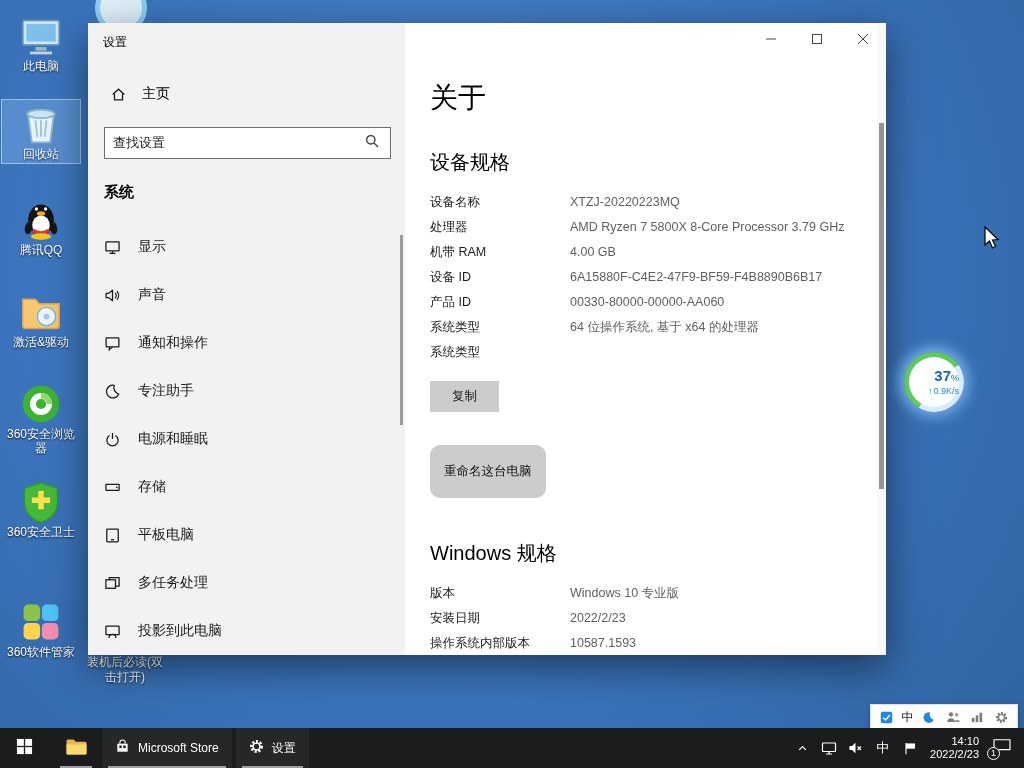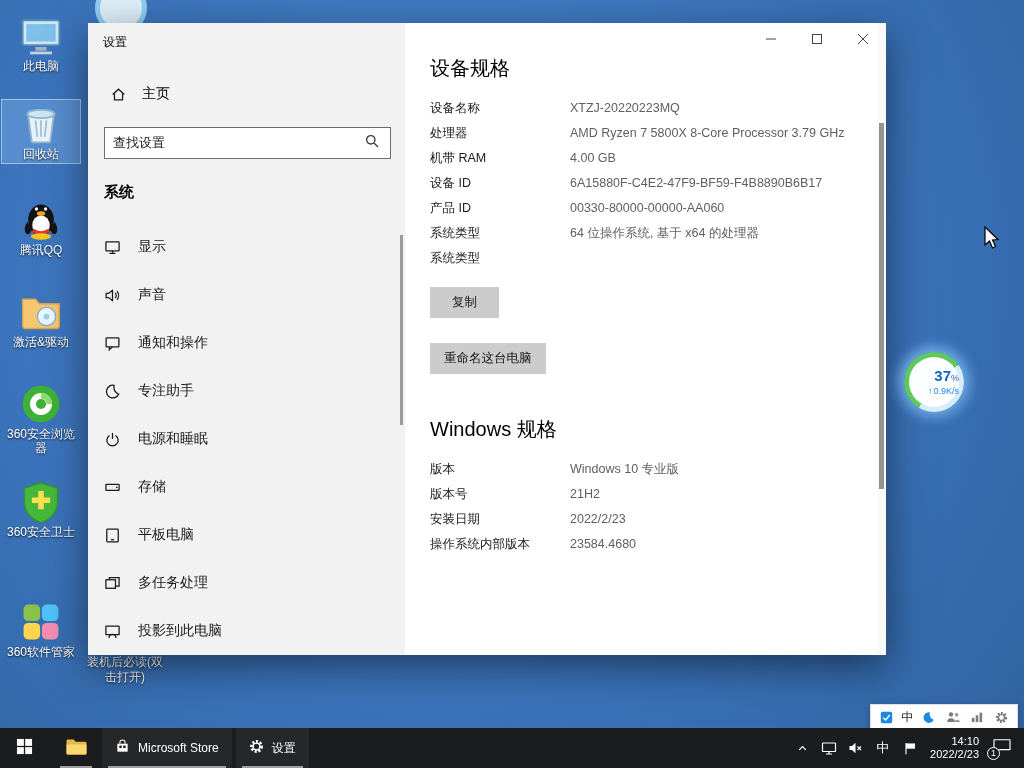--- a/index.html
+++ b/index.html
@@ -45,21 +45,21 @@
   #page-title{margin:56px 0 0 0;font-size:28px;font-weight:300;color:#000;}
   .spec-h{margin:32px 0 0 0;font-size:20px;font-weight:400;color:#000;}
   #windows-spec-h{margin-top:42px;}
   .rows{margin-top:14px;}
   .row{display:flex;font-size:12.5px;line-height:17px;padding:4px 0;}
   .rl{width:140px;flex:none;color:#1b1b1b;}
   .rv{color:#5f5f5f;max-width:300px;}
   .btn{display:block;border:none;background:#cccccc;color:#111;font-size:12.5px;
        font-family:inherit;padding:7px 22px;cursor:default;}
   #copy-btn{margin-top:16px;}
-  #rename-btn{margin-top:25px;padding:7px 14px;}
+  #rename-btn{margin-top:33px;padding:18px 14px;border-radius:10px;}
   #main-scroll-track{position:absolute;right:0;top:0;bottom:0;width:9px;background:#fafafa;}
   #main-scroll{position:absolute;right:2px;top:100px;width:5px;height:366px;background:#949494;}
 
   
   #ball{position:absolute;left:904px;top:352px;width:60px;height:60px;border-radius:50%;z-index:20;
         box-shadow:0 0 14px 4px rgba(140,200,255,.85), 0 2px 6px rgba(0,50,120,.35);}
   #ball .ring{position:absolute;inset:0;border-radius:50%;
         background:conic-gradient(from 210deg,#5fc95f 0 57%,#d7ecfa 57% 100%);}
   #ball .inner{position:absolute;inset:5px;border-radius:50%;background:#fdfeff;
         display:flex;flex-direction:column;align-items:flex-end;justify-content:center;}
@@ -315,20 +315,21 @@
           </svg>
       </button>
       <button class="wc">
         <svg width="10" height="10" viewBox="0 0 10 10">
             <path d="M0 0 L10 10 M10 0 L0 10" stroke="#454545" stroke-width="1"></path>
           </svg>
       </button>
     </div>
 
     <div id="main">
+      <h1 id="page-title">关于</h1>
 
       <h2 class="spec-h">设备规格</h2>
       <div class="rows">
         <div class="row">
           <span class="rl">设备名称</span>
           <span class="rv">XTZJ-20220223MQ</span>
         </div>
         <div class="row">
           <span class="rl">处理器</span>
           <span class="rv">AMD Ryzen 7 5800X 8-Core Processor 3.79 GHz</span>
@@ -357,30 +358,26 @@
       <button class="btn" id="copy-btn">复制</button>
       <button class="btn" id="rename-btn">重命名这台电脑</button>
 
       <h2 class="spec-h" id="windows-spec-h">Windows 规格</h2>
       <div class="rows">
         <div class="row">
           <span class="rl">版本</span>
           <span class="rv">Windows 10 专业版</span>
         </div>
         <div class="row">
-          <span class="rl">版本号</span>
-          <span class="rv">21H2</span>
-        </div>
-        <div class="row">
           <span class="rl">安装日期</span>
           <span class="rv">2022/2/23</span>
         </div>
         <div class="row">
           <span class="rl">操作系统内部版本</span>
-          <span class="rv">23584.4680</span>
+          <span class="rv">10587.1593</span>
         </div>
       </div>
     </div>
 
     <div id="main-scroll-track"></div>
     <div id="main-scroll"></div>
   </div>
 
   <div id="ball">
     <div class="ring"></div>

